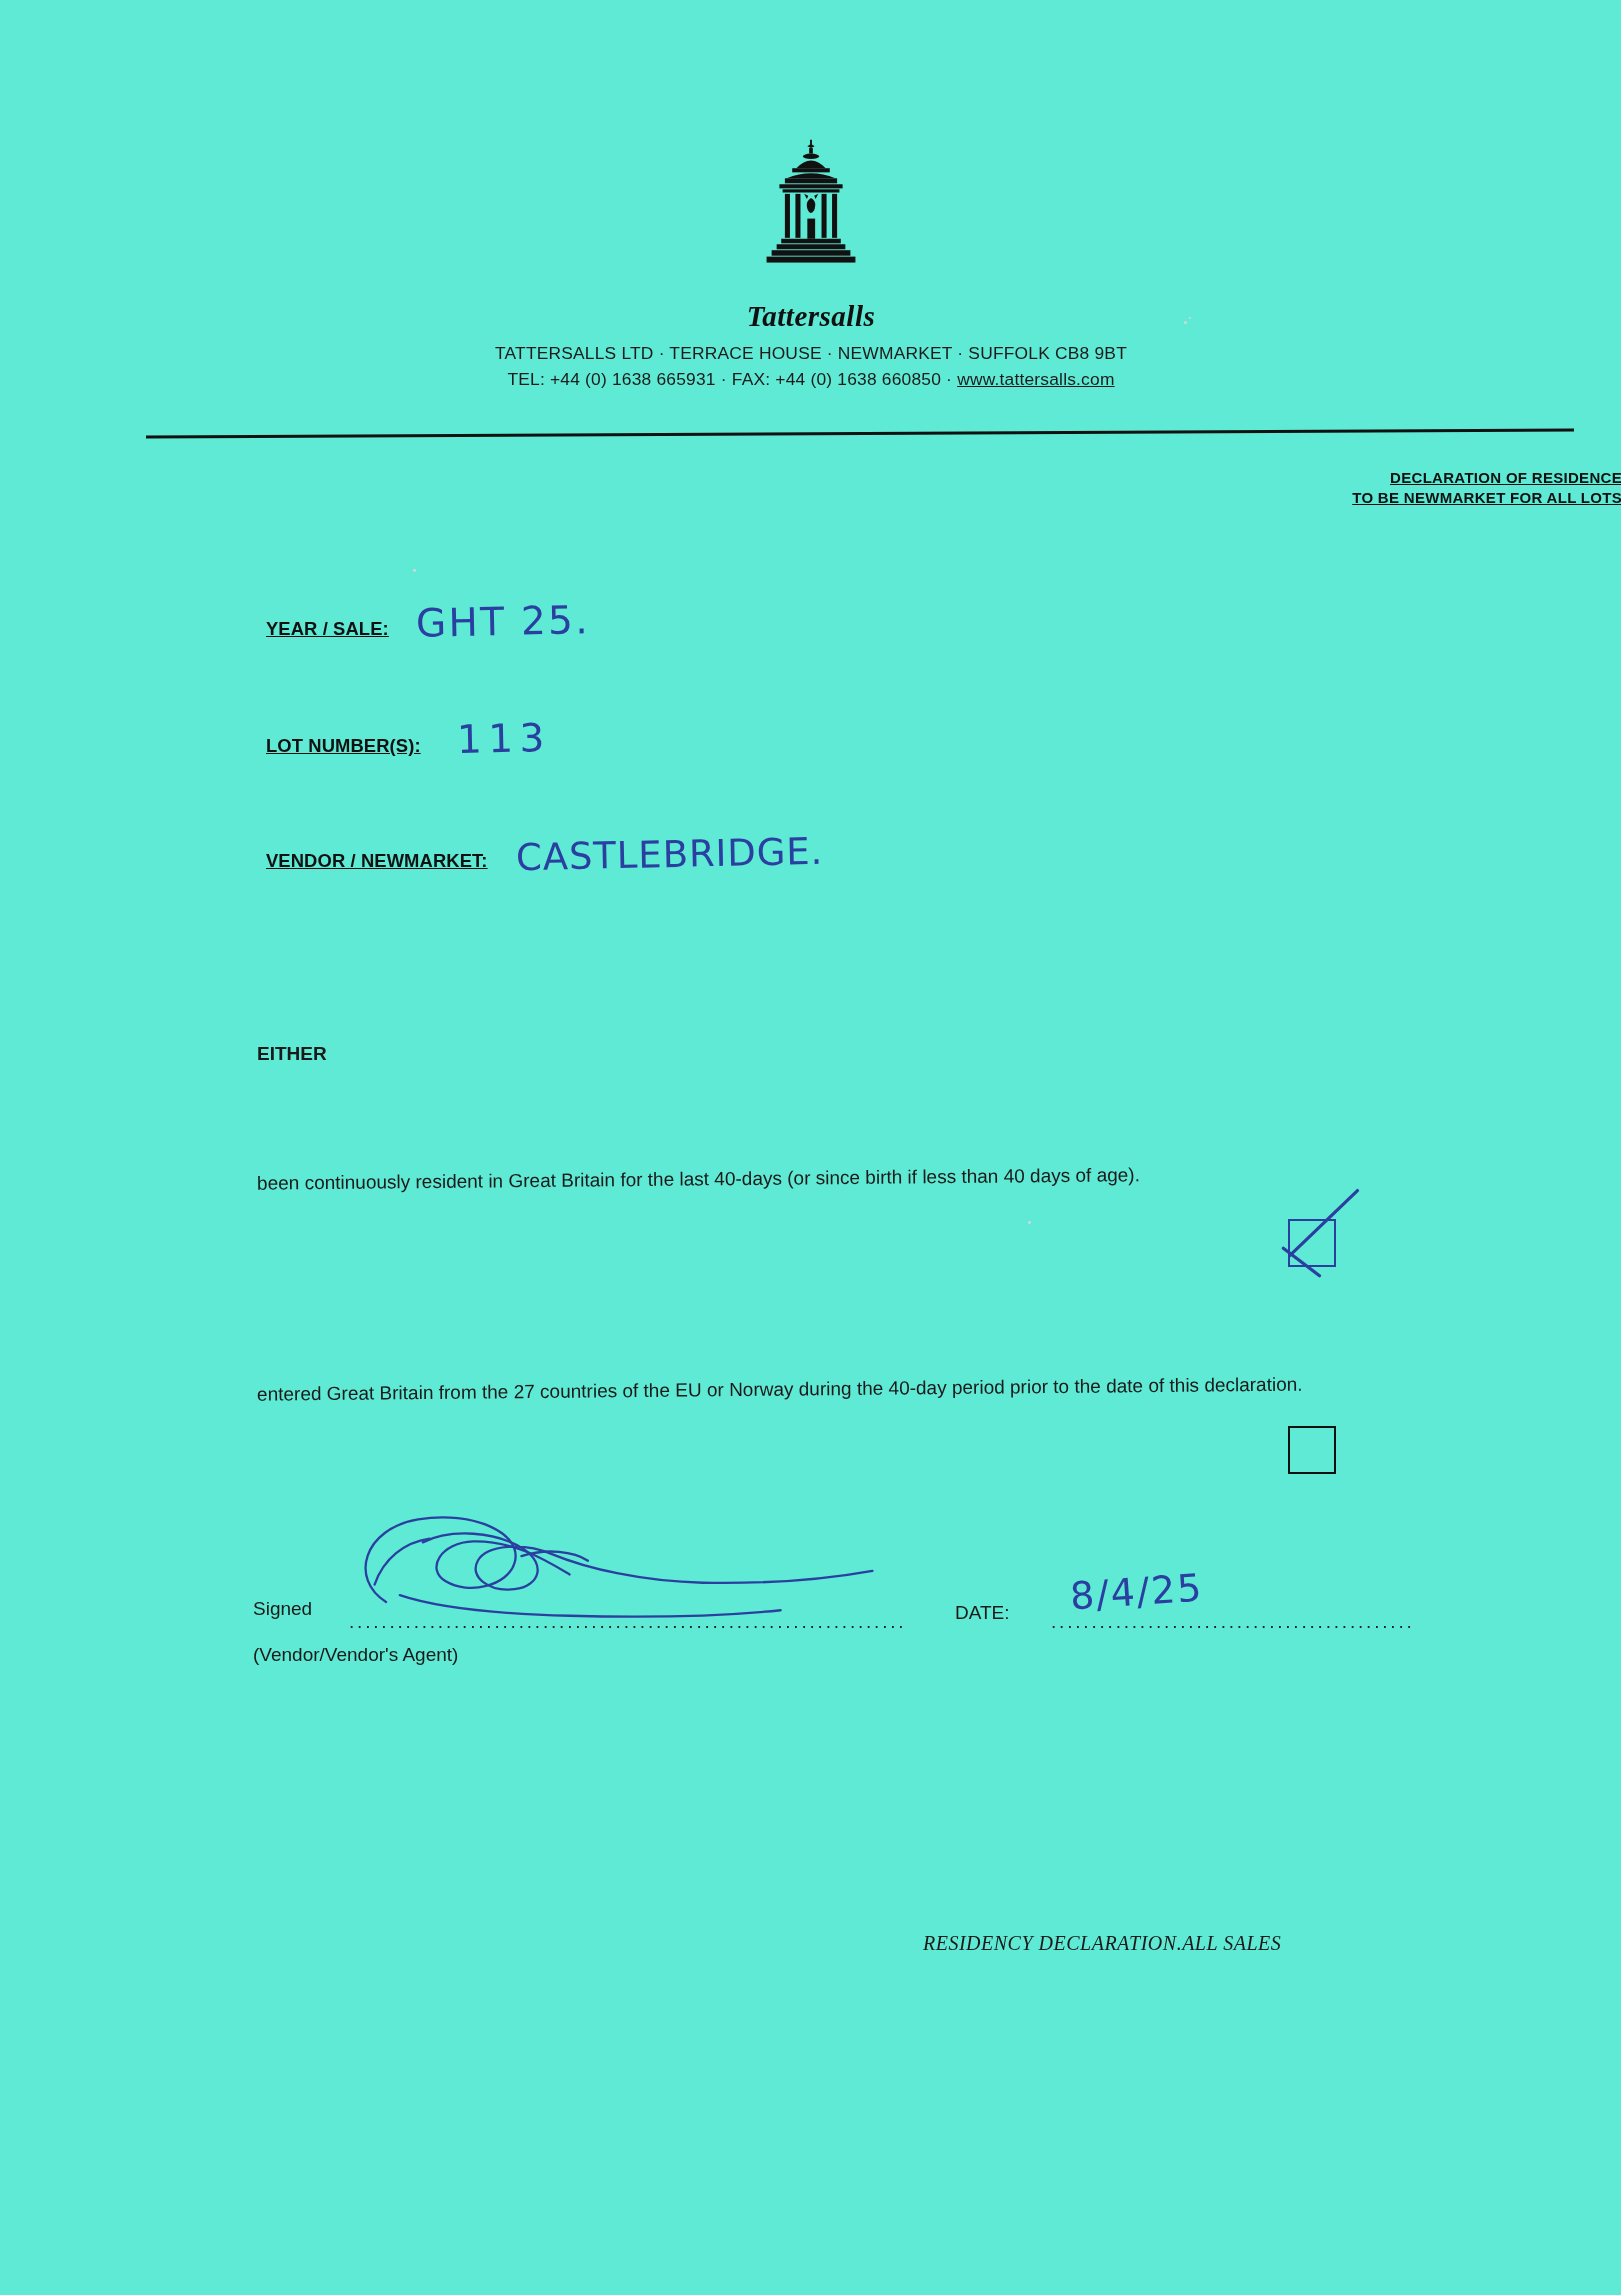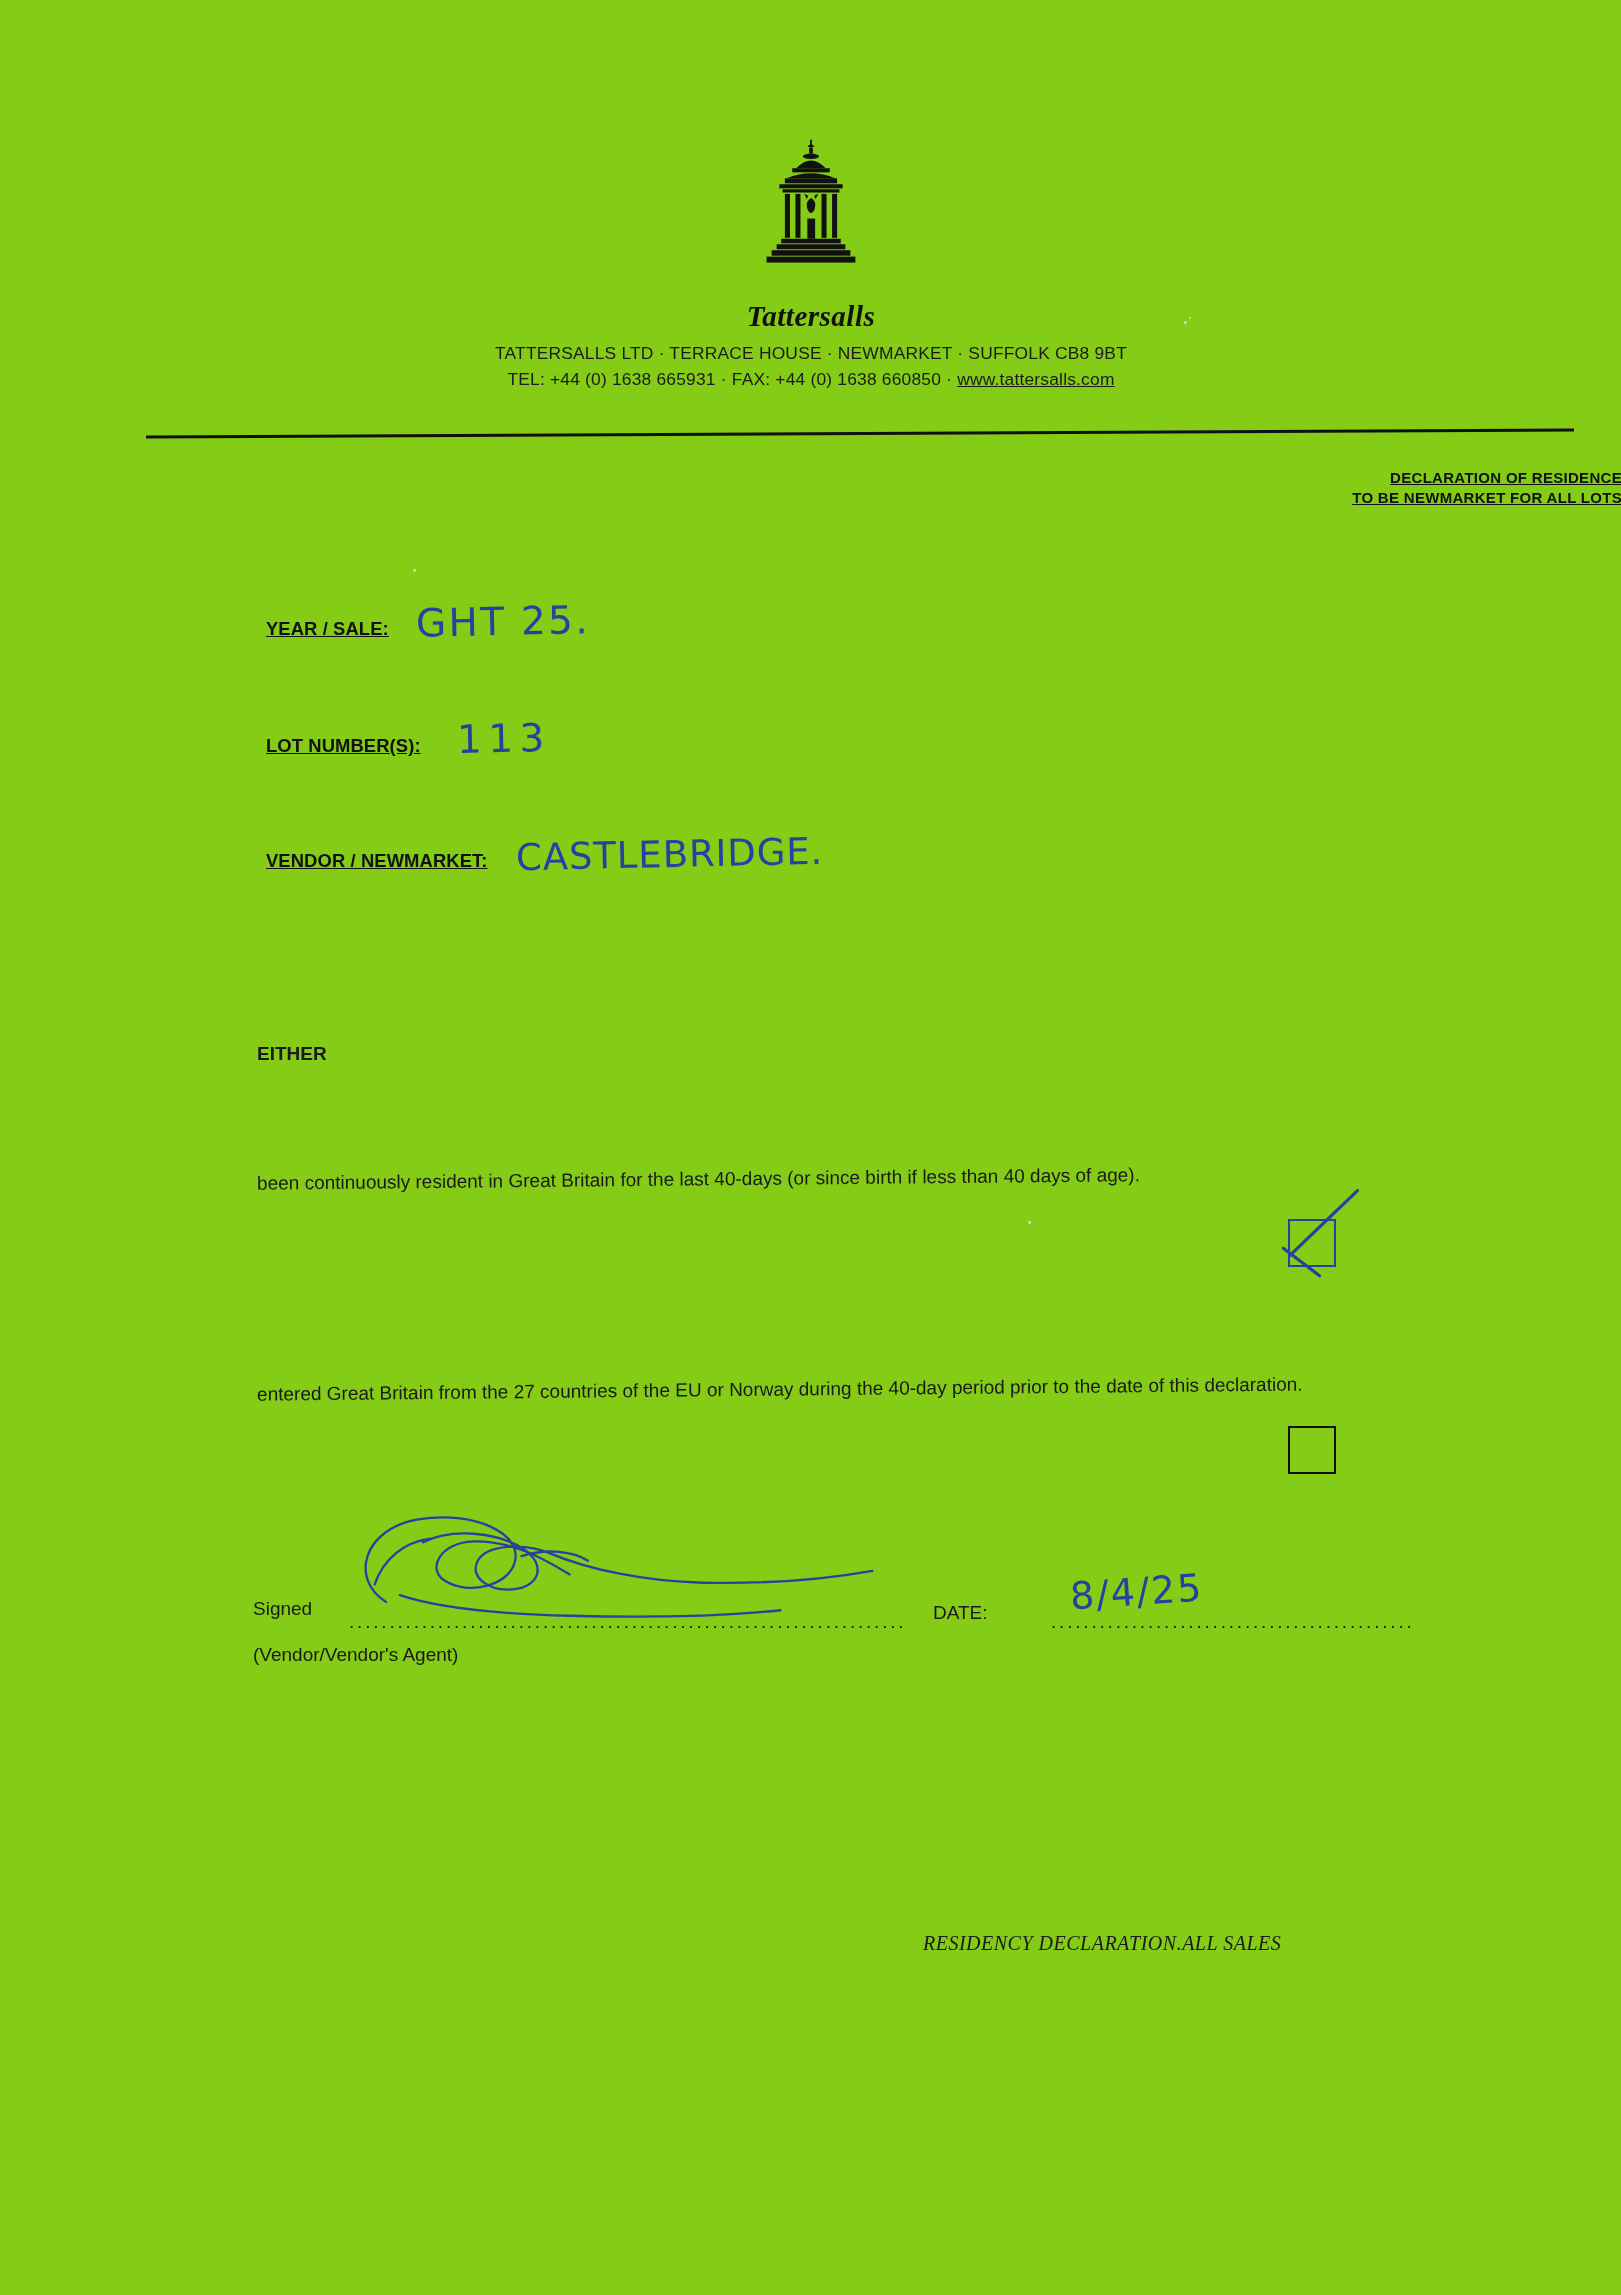--- a/index.html
+++ b/index.html
@@ -12,21 +12,21 @@
     height: 2295px;
     font-family: "Liberation Sans", sans-serif;
     color: #1a1a1a;
     position: relative;
     overflow: hidden;
   }
 
   .page {
     position: absolute;
     inset: 0;
-    background: #84cc16;
+    background: #5eead4;
     padding-left: 32px;
   }
 
   
   .letterhead {
     position: absolute;
     top: 138px;
     left: 0;
     width: 100%;
     text-align: center;
@@ -175,21 +175,21 @@
   .sig-sub {
     position: absolute;
     top: 1644px;
     left: 253px;
     font-size: 19px;
     color: #1a1a1a;
   }
   .date-label {
     position: absolute;
     top: 1602px;
-    left: 933px;
+    left: 955px;
     font-size: 19px;
     color: #1a1a1a;
   }
   .date-dots {
     position: absolute;
     top: 1611px;
     left: 1051px;
     width: 363px;
     font-size: 19px;
     letter-spacing: 2.8px;

